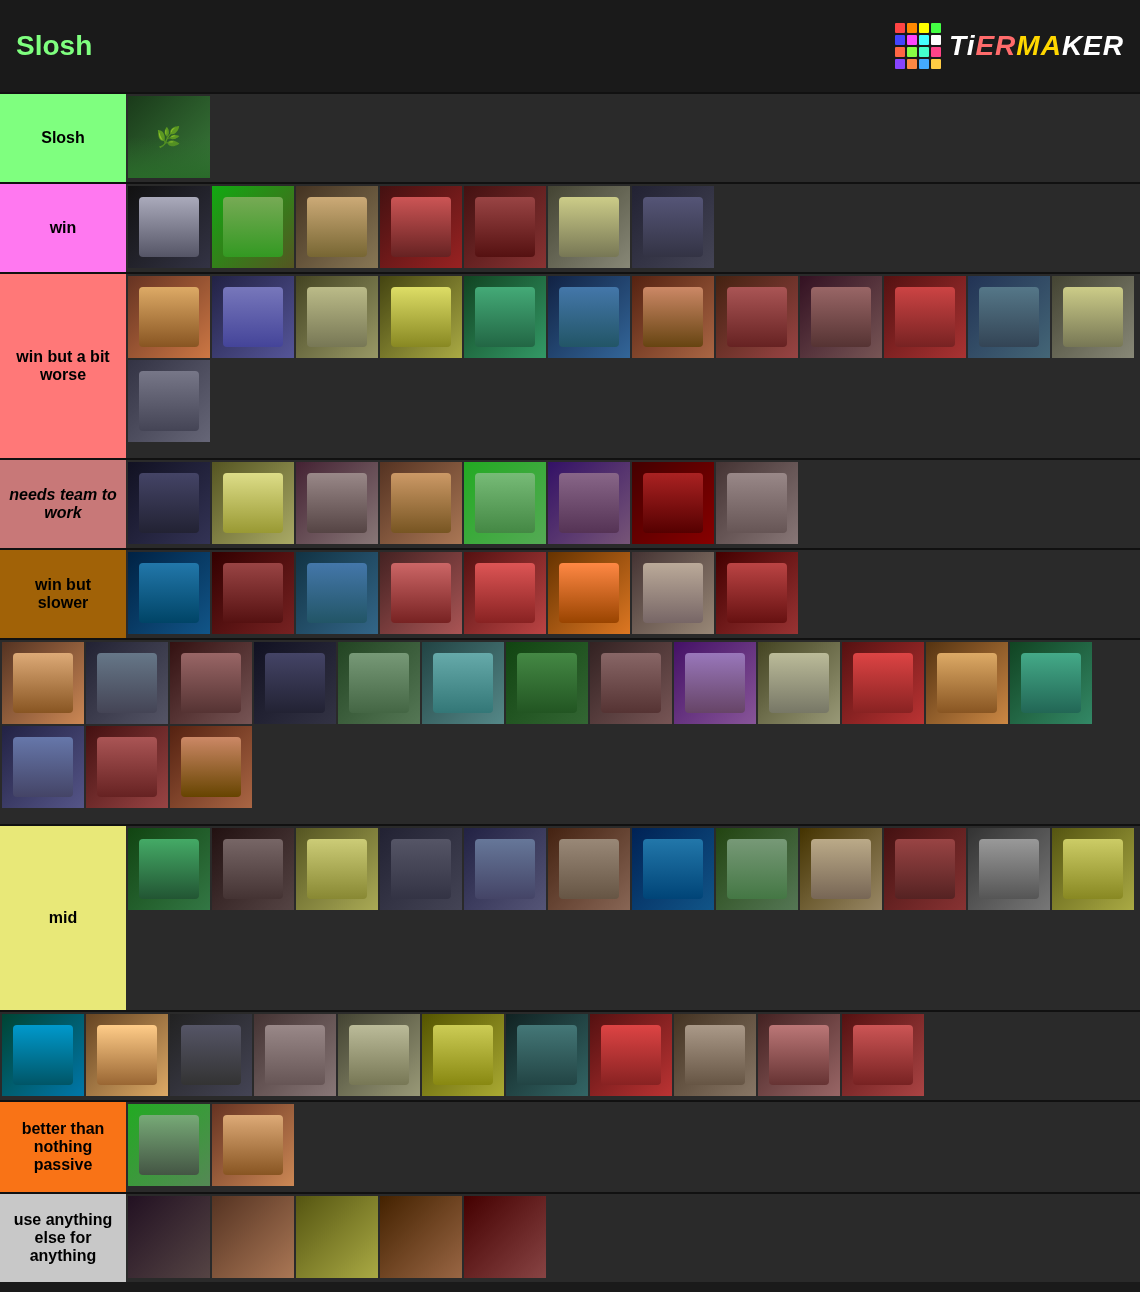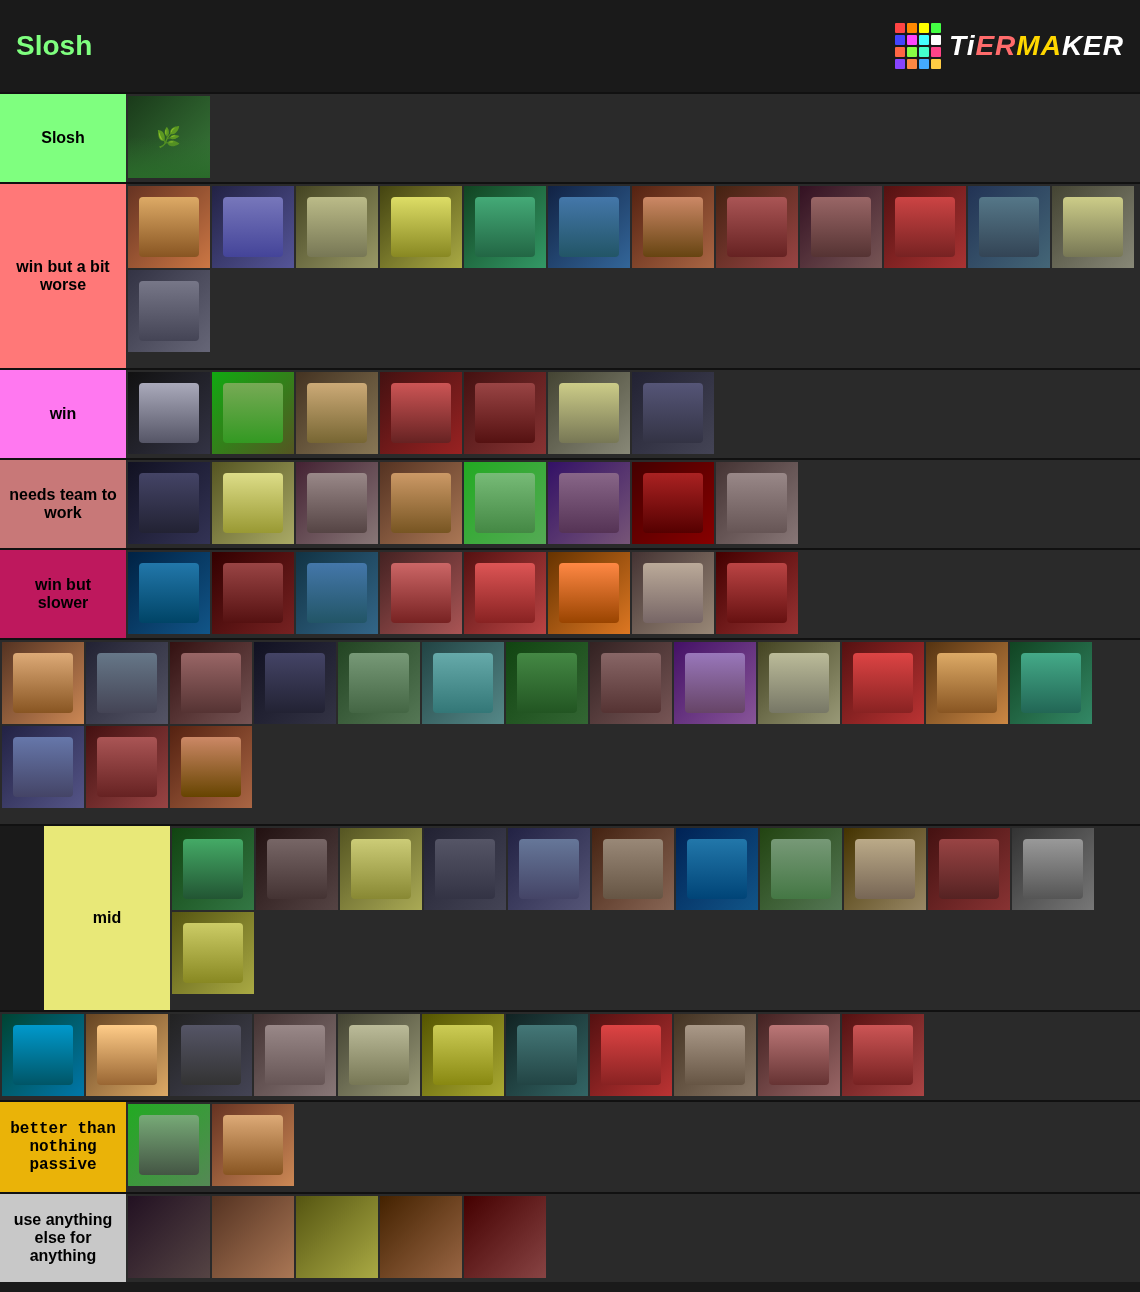--- a/index.html
+++ b/index.html
@@ -106,27 +106,27 @@
       justify-content: center;
       font-size: 10px;
       color: #aaa;
       background: linear-gradient(135deg, #333 0%, #555 100%);
     }
 
     
     .tier-slosh { background-color: #7fff7f; }
     .tier-win { background-color: #ff78f0; }
     .tier-win-bit-worse { background-color: #ff7878; }
-    .tier-needs-team { background-color: #c87878; }
-    .tier-win-slower { background-color: #be185d; }
+    .tier-needs-team { background-color: #c87878; font-style: italic; }
+    .tier-win-slower { background-color: #a16207; }
     .tier-mid-plus { background-color: #f0d878; }
-    .tier-mid { background-color: #e8e878; margin-left: 44px; }
+    .tier-mid { background-color: #e8e878; }
     .tier-good-passive { background-color: #78e8e8; }
     .tier-sometime-good { background-color: #c8c8c8; }
-    .tier-better-nothing { background-color: #eab308; font-family: Liberation Mono, monospace; }
+    .tier-better-nothing { background-color: #f97316; }
     .tier-use-anything { background-color: #c8c8c8; }
 
     
     .char { border-radius: 0; }
 
     
     .c1 { background: linear-gradient(135deg, #2a4a2a, #4a8a4a); }
     .c2 { background: linear-gradient(135deg, #2a2a4a, #4a4aaa); }
     .c3 { background: linear-gradient(135deg, #4a3a1a, #aa8a3a); }
     .c4 { background: linear-gradient(135deg, #4a1a1a, #aa3a3a); }
@@ -177,20 +177,61 @@
     <div class="tier-items">
       <div class="tier-item char">
         <div class="img-placeholder" style="background: linear-gradient(135deg, #1a3a1a, #3a7a3a); position:relative;">
           <div style="position:absolute;bottom:0;left:0;right:0;height:50%;background:linear-gradient(0deg,#2a6a2a,transparent);"></div>
           <div style="color:#7fff7f;font-size:20px;">🌿</div>
         </div>
       </div>
     </div>
   </div>
 
+  <div class="tier-row">
+    <div class="tier-label tier-win">win</div>
+    <div class="tier-items">
+      <div class="tier-item char c2">
+          <div class="img-placeholder" style="background:linear-gradient(135deg,#111,#334);">
+            <div style="width:60px;height:60px;background:linear-gradient(180deg,#aab,#556);border-radius:4px;"></div>
+          </div>
+        </div>
+      <div class="tier-item char c6">
+          <div class="img-placeholder" style="background:linear-gradient(135deg,#1a1,#552);">
+            <div style="width:60px;height:60px;background:linear-gradient(180deg,#7a5,#392);border-radius:4px;"></div>
+          </div>
+        </div>
+      <div class="tier-item char c7">
+          <div class="img-placeholder" style="background:linear-gradient(135deg,#432,#875);">
+            <div style="width:60px;height:60px;background:linear-gradient(180deg,#ca7,#763);border-radius:4px;"></div>
+          </div>
+        </div>
+      <div class="tier-item char c4">
+          <div class="img-placeholder" style="background:linear-gradient(135deg,#411,#922);">
+            <div style="width:60px;height:60px;background:linear-gradient(180deg,#c55,#622);border-radius:4px;"></div>
+          </div>
+        </div>
+      <div class="tier-item char c11">
+          <div class="img-placeholder" style="background:linear-gradient(135deg,#411,#833);">
+            <div style="width:60px;height:60px;background:linear-gradient(180deg,#944,#511);border-radius:4px;"></div>
+          </div>
+        </div>
+      <div class="tier-item char c3">
+          <div class="img-placeholder" style="background:linear-gradient(135deg,#443,#887);">
+            <div style="width:60px;height:60px;background:linear-gradient(180deg,#cc8,#775);border-radius:4px;"></div>
+          </div>
+        </div>
+      <div class="tier-item char c2">
+          <div class="img-placeholder" style="background:linear-gradient(135deg,#223,#445);">
+            <div style="width:60px;height:60px;background:linear-gradient(180deg,#557,#334);border-radius:4px;"></div>
+          </div>
+        </div>
+    </div>
+  </div>
+
   <div class="tier-row" style="min-height:186px;">
     <div class="tier-label tier-win-bit-worse">win but a bit worse</div>
     <div class="tier-items">
       <div class="tier-item char c7">
           <div class="img-placeholder" style="background:linear-gradient(135deg,#632,#c74);">
             <div style="width:60px;height:60px;background:linear-gradient(180deg,#da6,#852);border-radius:4px;"></div>
           </div>
         </div>
       <div class="tier-item char c2">
           <div class="img-placeholder" style="background:linear-gradient(135deg,#224,#559);">
@@ -250,61 +291,20 @@
 
       <div class="tier-item char c2">
           <div class="img-placeholder" style="background:linear-gradient(135deg,#334,#667);">
             <div style="width:60px;height:60px;background:linear-gradient(180deg,#778,#445);border-radius:4px;"></div>
           </div>
         </div>
     </div>
   </div>
 
   <div class="tier-row">
-    <div class="tier-label tier-win">win</div>
-    <div class="tier-items">
-      <div class="tier-item char c2">
-          <div class="img-placeholder" style="background:linear-gradient(135deg,#111,#334);">
-            <div style="width:60px;height:60px;background:linear-gradient(180deg,#aab,#556);border-radius:4px;"></div>
-          </div>
-        </div>
-      <div class="tier-item char c6">
-          <div class="img-placeholder" style="background:linear-gradient(135deg,#1a1,#552);">
-            <div style="width:60px;height:60px;background:linear-gradient(180deg,#7a5,#392);border-radius:4px;"></div>
-          </div>
-        </div>
-      <div class="tier-item char c7">
-          <div class="img-placeholder" style="background:linear-gradient(135deg,#432,#875);">
-            <div style="width:60px;height:60px;background:linear-gradient(180deg,#ca7,#763);border-radius:4px;"></div>
-          </div>
-        </div>
-      <div class="tier-item char c4">
-          <div class="img-placeholder" style="background:linear-gradient(135deg,#411,#922);">
-            <div style="width:60px;height:60px;background:linear-gradient(180deg,#c55,#622);border-radius:4px;"></div>
-          </div>
-        </div>
-      <div class="tier-item char c11">
-          <div class="img-placeholder" style="background:linear-gradient(135deg,#411,#833);">
-            <div style="width:60px;height:60px;background:linear-gradient(180deg,#944,#511);border-radius:4px;"></div>
-          </div>
-        </div>
-      <div class="tier-item char c3">
-          <div class="img-placeholder" style="background:linear-gradient(135deg,#443,#887);">
-            <div style="width:60px;height:60px;background:linear-gradient(180deg,#cc8,#775);border-radius:4px;"></div>
-          </div>
-        </div>
-      <div class="tier-item char c2">
-          <div class="img-placeholder" style="background:linear-gradient(135deg,#223,#445);">
-            <div style="width:60px;height:60px;background:linear-gradient(180deg,#557,#334);border-radius:4px;"></div>
-          </div>
-        </div>
-    </div>
-  </div>
-
-  <div class="tier-row">
     <div class="tier-label tier-needs-team">needs team to work</div>
     <div class="tier-items">
       <div class="tier-item char c2">
           <div class="img-placeholder" style="background:linear-gradient(135deg,#112,#335);">
             <div style="width:60px;height:60px;background:linear-gradient(180deg,#446,#223);border-radius:4px;"></div>
           </div>
         </div>
       <div class="tier-item char c9">
           <div class="img-placeholder" style="background:linear-gradient(135deg,#552,#aa6);">
             <div style="width:60px;height:60px;background:linear-gradient(180deg,#dd8,#993);border-radius:4px;"></div>

